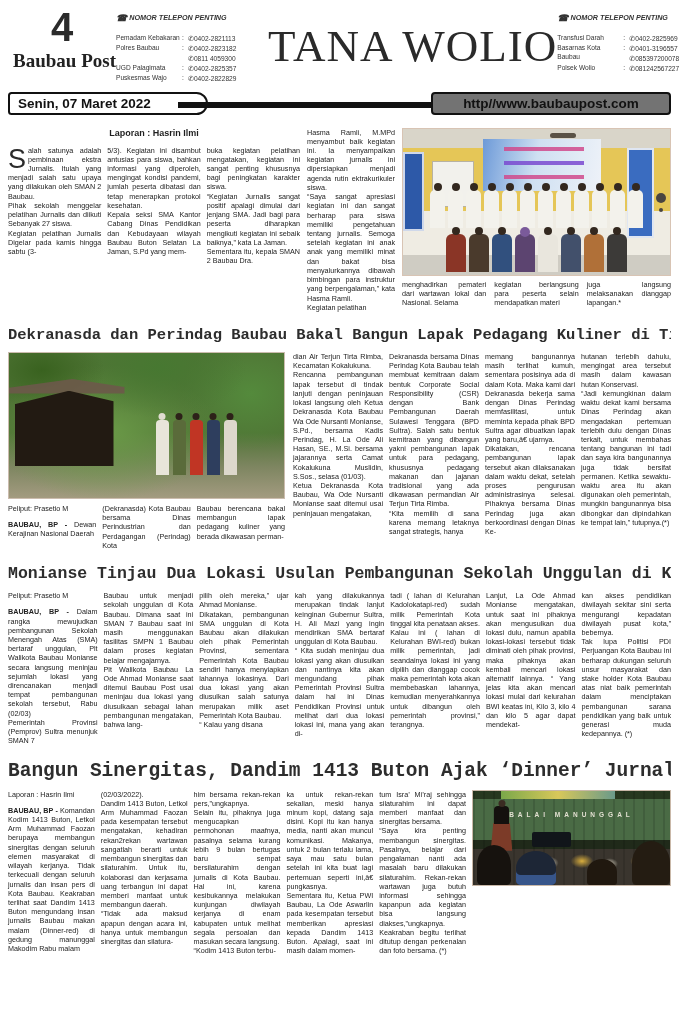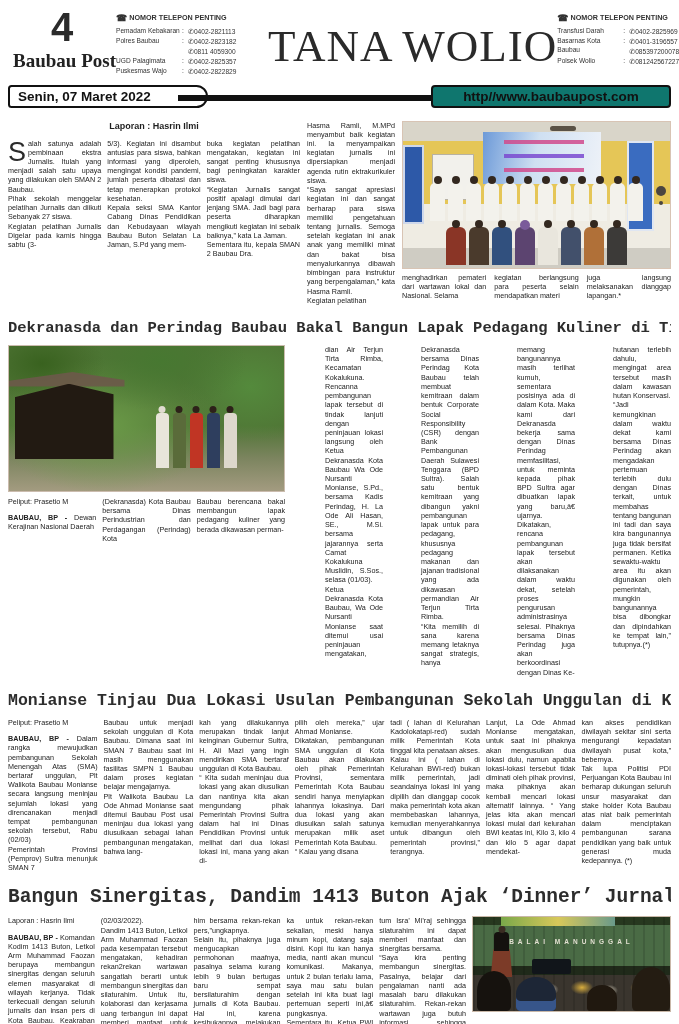--- a/index.html
+++ b/index.html
@@ -6,33 +6,33 @@
   .page{
     position:relative;width:679px;height:1024px;margin:0 auto;background:#ffffff;
     overflow:hidden;font-family:"Liberation Sans",sans-serif;color:#1f1f1f;
     box-sizing:border-box;padding:10px 8px 0 8px;
   }
   
   .hdr{display:grid;grid-template-columns:108px 152px 1fr 152px;align-items:start;}
   .pagenum{font-size:40px;font-weight:bold;line-height:.85;text-align:center;color:#2b2b2b;}
   .mast-left{font-family:"Liberation Serif",serif;font-weight:bold;font-size:19px;text-align:right;margin-top:6px;color:#222;}
   .phonebox{font-size:6.6px;line-height:1.35;color:#333;padding-top:2px;}
-  .pb-title{font-weight:bold;font-size:7.2px;margin-bottom:3px;white-space:nowrap;}
+  .pb-title{font-weight:bold;font-size:7.2px;margin-bottom:10px;white-space:nowrap;font-style:italic;}
   .pb-title .glyph{font-size:9px;vertical-align:-1px;margin-right:2px;}
   .pe{display:flex;}
   .pe-name{width:66px;flex:none;}
   .pe-sep{width:6px;flex:none;}
   .pe-nums span{display:block;white-space:nowrap;}
   .pe-nums span::before{content:"\2706 ";font-size:7px;}
   .masthead{font-family:"Liberation Serif",serif;font-size:45px;letter-spacing:1px;text-align:center;color:#2a2a2a;line-height:1;padding-top:14px;white-space:nowrap;}
   
   .datebar{position:relative;height:26px;margin:8px 0 0 0;}
   .date-pill{position:absolute;left:0;top:0;width:182px;border:2.5px solid #111;border-radius:5px 16px 16px 5px;background:#fff;font-weight:bold;font-size:13.5px;padding:2px 6px 2px 8px;color:#111;}
   .date-rule{position:absolute;left:170px;right:240px;top:10px;height:6px;background:#111;}
-  .web-pill{position:absolute;right:0;top:0;width:228px;border:2.5px solid #111;border-radius:4px;background:#0f766e;font-weight:bold;font-size:13.5px;padding:2px 4px;text-align:center;color:#111;}
+  .web-pill{position:absolute;right:0;top:0;width:228px;border:2.5px solid #111;border-radius:4px;background:#737373;font-weight:bold;font-size:13.5px;padding:2px 4px;text-align:center;color:#111;}
   .ncol{font-size:7.2px;line-height:1.28;text-align:justify;white-space:pre-line;color:#222;}
   .headline-sans{font-weight:bold;text-align:center;color:#2d2d2d;white-space:nowrap;overflow:hidden;font-family:Liberation Mono, monospace;}
   .peliput{font-size:7.2px;display:block;margin-bottom:7px;}
   .lead-in{font-weight:bold;}
   
   .a1-headline{font-family:"Liberation Serif",serif;font-weight:bold;font-size:47px;line-height:1.02;text-align:center;white-space:pre-line;color:#2b2b2b;margin-top:8px;}
   .a1-body{display:flex;gap:7px;margin-top:10px;}
   .a1-left{width:292px;flex:none;}
   .a1-byline{font-weight:bold;font-size:9px;text-align:center;width:70%;margin:0 auto 8px auto;}
   .a1-lead{font-weight:bold;font-style:italic;font-size:8.2px;line-height:1.35;text-align:justify;margin-bottom:7px;}
@@ -68,21 +68,21 @@
   .pr-front i:nth-child(4)::before{background:#7a5a9a;width:10px;height:10px;}
   .pr-front i:nth-child(5){background:#e9e6dd;}
   .pr-front i:nth-child(6){background:#42506b;}
   .pr-front i:nth-child(7){background:#b07038;}
   .pr-front i:nth-child(8){background:#3c3a38;}
   
   .a2-headline{font-size:15.5px;margin:14px 0 8px 0;}
   .a2-body{display:flex;gap:8px;}
   .a2-left{width:277px;flex:none;}
   .a2-cols{flex:1;display:flex;gap:6px;}
-  .a2-cols .ncol{flex:1;margin-left:32px;}
+  .a2-cols .ncol{flex:1;}
   .a2-capcols{display:flex;gap:6px;margin-top:5px;}
   .a2-capcols .ncol{flex:1;}
   
   .photo2{position:relative;height:145px;overflow:hidden;border:1px solid #cbbcae;
     background:
       radial-gradient(90px 55px at 12% 12%,#39621f,transparent 70%),
       radial-gradient(120px 70px at 55% 10%,#477831,transparent 72%),
       radial-gradient(100px 80px at 88% 28%,#548a3c,transparent 70%),
       radial-gradient(150px 90px at 35% 55%,#6b9a48,transparent 75%),
       linear-gradient(#4f7435 0 55%,#7d8560 78%,#a39b80 100%);}
@@ -310,25 +310,25 @@
     </div>
   </div>
 
   <div>
     <div class="headline-sans a3-headline">Monianse Tinjau Dua Lokasi Usulan Pembangunan Sekolah Unggulan di Kota Baubau</div>
     <div class="a3-cols">
       <div class="ncol"><span class="peliput">Peliput: Prasetio M</span><span class="lead-in">BAUBAU, BP -</span> <span>Dalam rangka mewujudkan pembangunan Sekolah Menengah Atas (SMA) bertaraf unggulan, Plt Walikota Baubau Monianse secara langsung meninjau sejumlah lokasi yang direncanakan menjadi tempat pembangunan sekolah tersebut, Rabu (02/03)
 Pemerintah Provinsi (Pemprov) Sultra menunjuk SMAN 7</span></div>
       <div class="ncol">Baubau untuk menjadi sekolah unggulan di Kota Baubau. Dimana saat ini SMAN 7 Baubau saat ini masih menggunakan fasilitas SMPN 1 Baubau dalam proses kegiatan belajar mengajarnya.
 Plt Walikota Baubau La Ode Ahmad Monianse saat ditemui Baubau Post usai meninjau dua lokasi yang diusulkaan sebagai lahan pembangunan mengatakan, bahwa lang-</div>
-      <div class="ncol">kah yang dilakukannya merupakan tindak lanjut keinginan Gubernur Sultra, H. Ali Mazi yang ingin mendirikan SMA bertaraf unggulan di Kota Baubau.
-“ Kita sudah meninjau dua lokasi yang akan diusulkan dan nantinya kita akan mengundang pihak Pemerintah Provinsi Sultra dalam hal ini Dinas Pendidikan Provinsi untuk melihat dari dua lokasi lokasi ini, mana yang akan di-</div>
       <div class="ncol">pilih oleh mereka,” ujar Ahmad Monianse.
 Dikatakan, pembangunan SMA unggulan di Kota Baubau akan dilakukan oleh pihak Pemerintah Provinsi, sementara Pemerintah Kota Baubau sendiri hanya menyiapkan lahannya lokasinya. Dari dua lokasi yang akan diusulkan salah satunya merupakan milik aset Pemerintah Kota Baubau.
 “ Kalau yang disana</div>
+      <div class="ncol">kah yang dilakukannya merupakan tindak lanjut keinginan Gubernur Sultra, H. Ali Mazi yang ingin mendirikan SMA bertaraf unggulan di Kota Baubau.
+“ Kita sudah meninjau dua lokasi yang akan diusulkan dan nantinya kita akan mengundang pihak Pemerintah Provinsi Sultra dalam hal ini Dinas Pendidikan Provinsi untuk melihat dari dua lokasi lokasi ini, mana yang akan di-</div>
       <div class="ncol">tadi ( lahan di Kelurahan Kadolokatapi-red) sudah milik Pemerintah Kota tinggal kita penataan akses. Kalau ini ( lahan di Kelurahan BWI-red) bukan milik pemerintah, jadi seandainya lokasi ini yang dipilih dan dianggap cocok maka pemerintah kota akan membebaskan lahannya, kemudian menyerahkannya untuk dibangun oleh pemerintah provinsi,” terangnya.</div>
       <div class="ncol">Lanjut, La Ode Ahmad Monianse mengatakan, untuk saat ini pihaknya akan mengusulkan dua lokasi dulu, namun apabila lokasi-lokasi tersebut tidak diminati oleh pihak provinsi, maka pihaknya akan kembali mencari lokasi alternatif lainnya. “ Yang jelas kita akan mencari lokasi mulai dari kelurahan BWI keatas ini, Kilo 3, kilo 4 dan kilo 5 agar dapat mendekat-</div>
       <div class="ncol">kan akses pendidikan diwilayah sekitar sini serta mengurangi kepadatan diwilayah pusat kota,” bebernya.
 Tak lupa Politisi PDI Perjuangan Kota Baubau ini berharap dukungan seluruh unsur masyarakat dan stake holder Kota Baubau atas niat baik pemerintah dalam menciptakan pembangunan sarana pendidikan yang baik untuk generasi muda kedepannya. (*)</div>
     </div>
   </div>
 
   <div>
     <div class="headline-sans a4-headline">Bangun Sinergitas, Dandim 1413 Buton Ajak ‘Dinner’ Jurnalis Baubau</div>
     <div class="a4-body">

